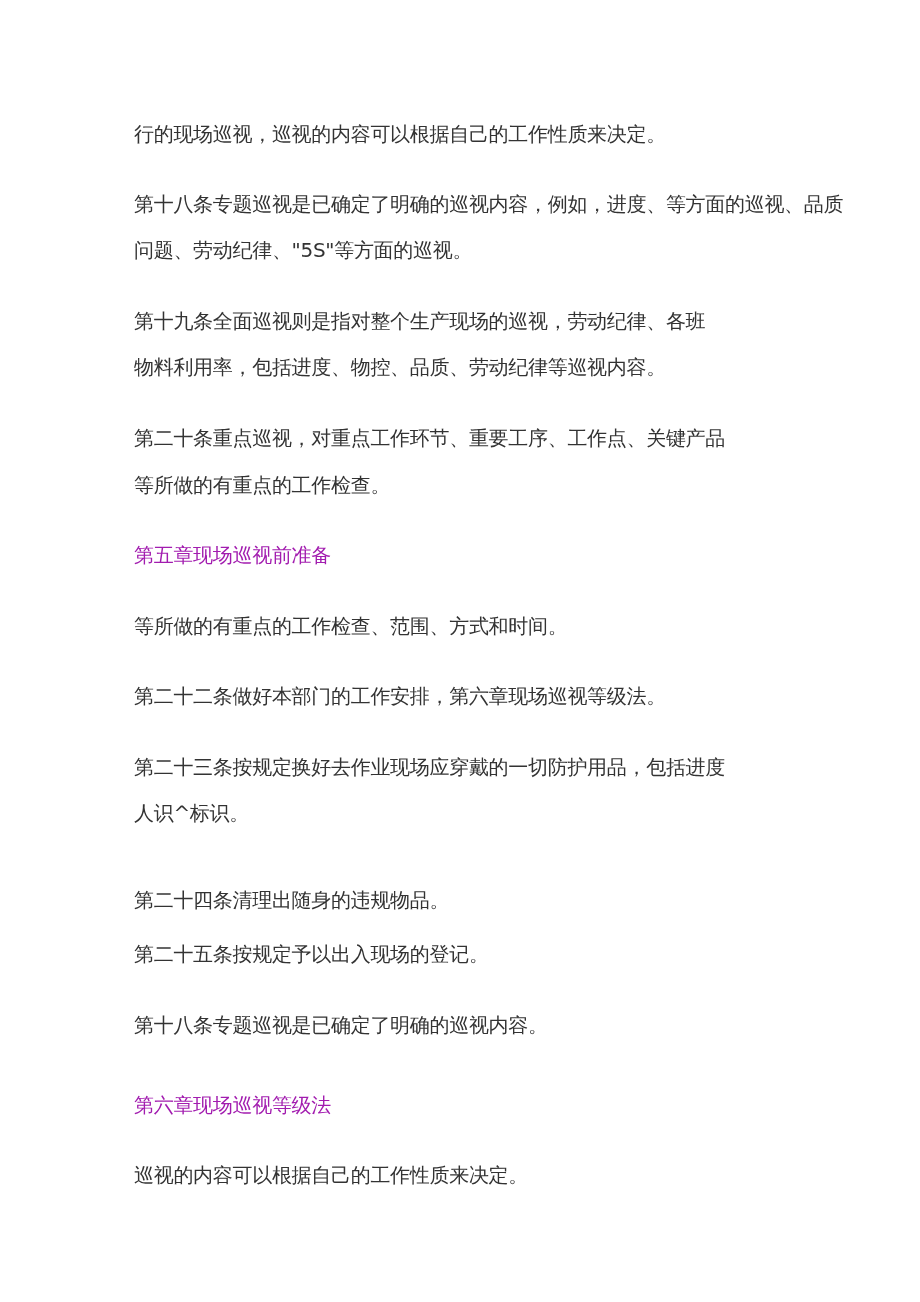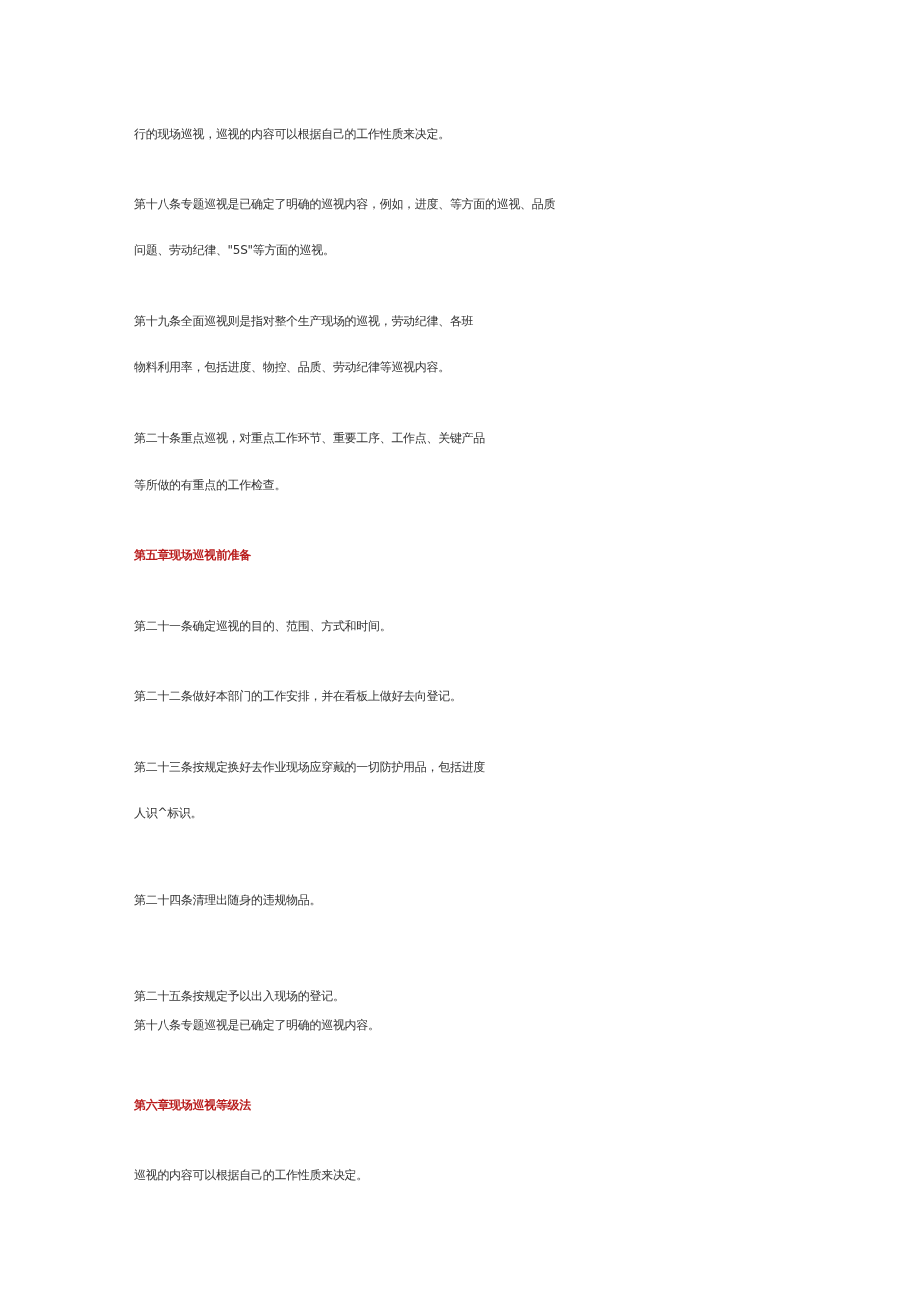--- a/index.html
+++ b/index.html
@@ -1,34 +1,34 @@
 <!DOCTYPE html>
 <html><head>
   <meta charset="utf-8">
   <style>
     html, body { margin: 0; padding: 0; background: #ffffff; }
     body { width: 920px; height: 1302px; position: relative; overflow: hidden;
       font-family: "DejaVu Sans", "Liberation Sans", sans-serif; color: #333333; }
-    .line { position: absolute; left: 134px; font-size: 12px; line-height: 24px; white-space: nowrap; letter-spacing: -0.3px; }
-    .bold { font-weight: bold; color: #b91c1c; }
+    .line { position: absolute; left: 134px; font-size: 20px; line-height: 24px; white-space: nowrap; letter-spacing: -0.3px; }
+    .bold { font-weight: normal; color: #a21caf; }
   </style>
 </head>
 <body>
 
 <div>
   <div class="line" style="top:122px">行的现场巡视，巡视的内容可以根据自己的工作性质来决定。</div>
   <div class="line" style="top:192px">第十八条专题巡视是已确定了明确的巡视内容，例如，进度、等方面的巡视、品质</div>
   <div class="line" style="top:238px">问题、劳动纪律、"5S"等方面的巡视。</div>
   <div class="line" style="top:309px">第十九条全面巡视则是指对整个生产现场的巡视，劳动纪律、各班</div>
   <div class="line" style="top:355px">物料利用率，包括进度、物控、品质、劳动纪律等巡视内容。</div>
   <div class="line" style="top:426px">第二十条重点巡视，对重点工作环节、重要工序、工作点、关键产品</div>
   <div class="line" style="top:473px">等所做的有重点的工作检查。</div>
   <div class="line bold" style="top:543px">第五章现场巡视前准备</div>
-  <div class="line" style="top:614px">第二十一条确定巡视的目的、范围、方式和时间。</div>
-  <div class="line" style="top:684px">第二十二条做好本部门的工作安排，并在看板上做好去向登记。</div>
+  <div class="line" style="top:614px">等所做的有重点的工作检查、范围、方式和时间。</div>
+  <div class="line" style="top:684px">第二十二条做好本部门的工作安排，第六章现场巡视等级法。</div>
   <div class="line" style="top:755px">第二十三条按规定换好去作业现场应穿戴的一切防护用品，包括进度</div>
   <div class="line" style="top:801px">人识^标识。</div>
   <div class="line" style="top:888px">第二十四条清理出随身的违规物品。</div>
-  <div class="line" style="top:984px">第二十五条按规定予以出入现场的登记。</div>
+  <div class="line" style="top:942px">第二十五条按规定予以出入现场的登记。</div>
   <div class="line" style="top:1013px">第十八条专题巡视是已确定了明确的巡视内容。</div>
   <div class="line bold" style="top:1093px">第六章现场巡视等级法</div>
   <div class="line" style="top:1163px">巡视的内容可以根据自己的工作性质来决定。</div>
 </div>
 
 </body></html>

